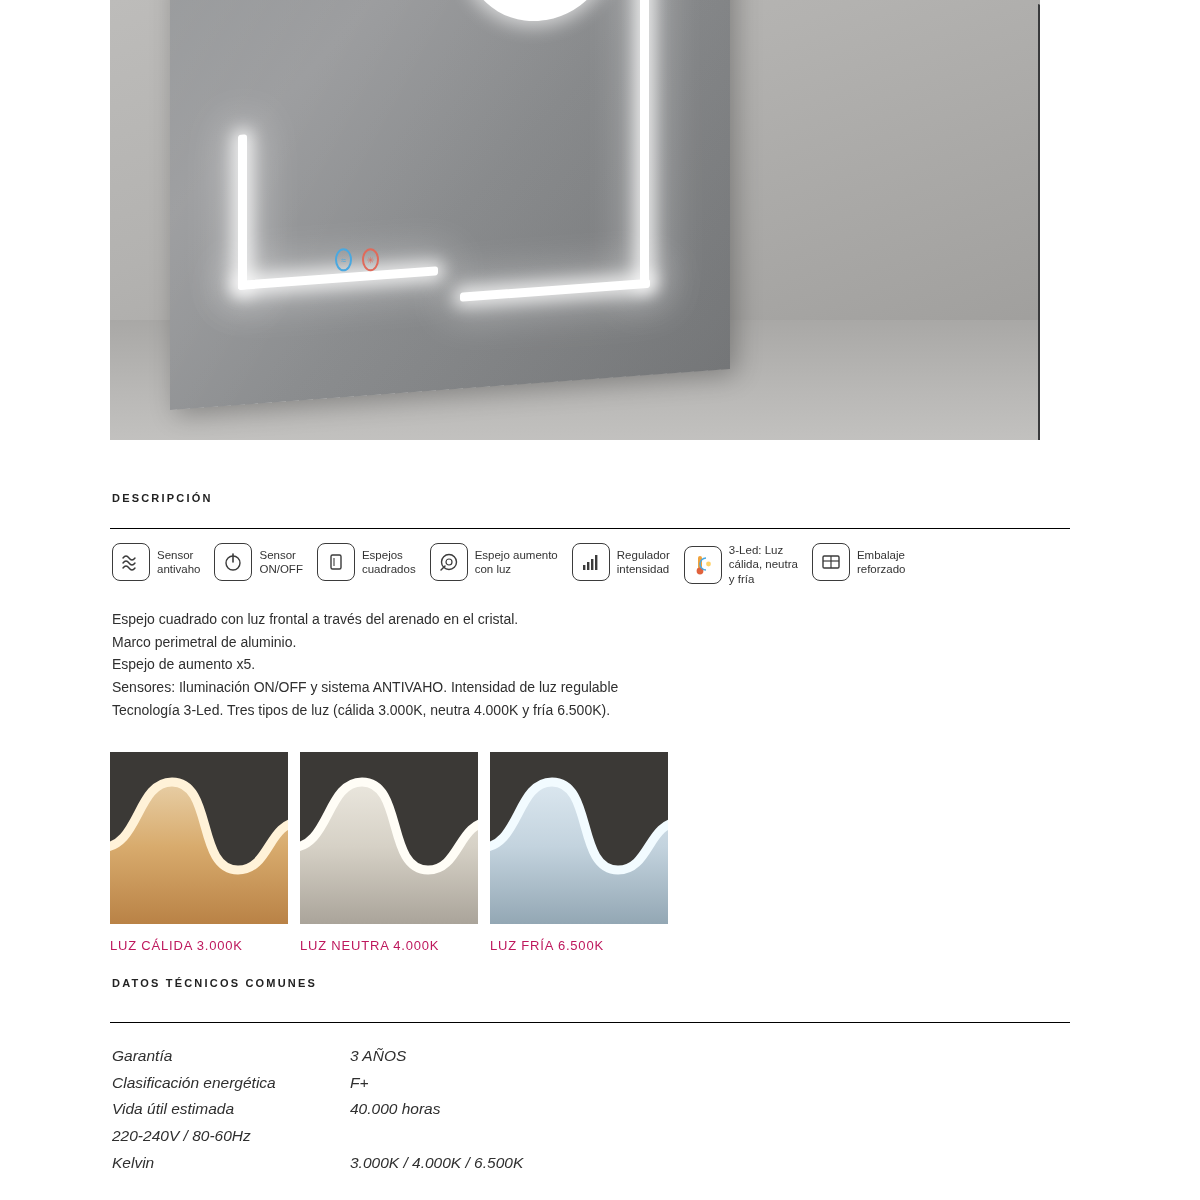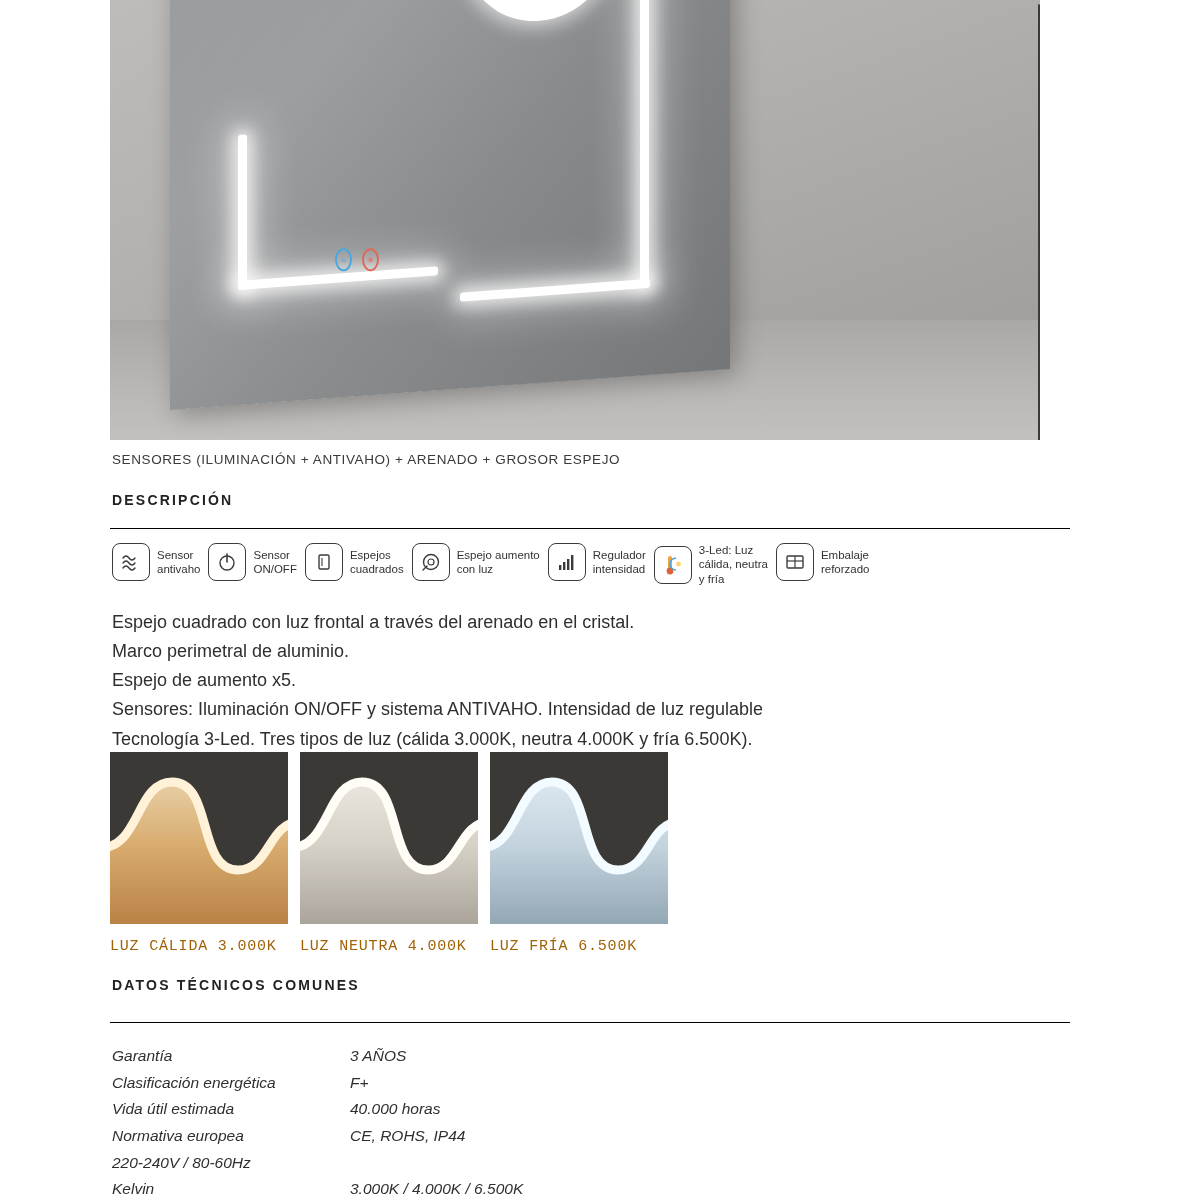--- a/index.html
+++ b/index.html
@@ -118,42 +118,42 @@
     top: 452px;
     font-size: 13.5px;
     letter-spacing: 0.6px;
     color: #3a3a3a;
   }
 
   
   .section-title {
     position: absolute;
     left: 112px;
-    font-size: 14px;
+    font-size: 11px;
     font-weight: bold;
     letter-spacing: 2.2px;
     color: #222;
   }
   .rule {
     position: absolute;
     left: 110px;
     width: 960px;
     height: 1px;
     background: #000;
   }
 
   
   .features {
     position: absolute;
     left: 112px;
     top: 543px;
     width: 960px;
     display: flex;
     align-items: flex-start;
-    gap: 8px;
+    gap: 14px;
   }
   .feature {
     display: flex;
     align-items: center;
     gap: 7px;
     flex: 0 0 auto;
   }
   .feat-icon {
     width: 36px;
     height: 36px;
@@ -171,21 +171,21 @@
     color: #333;
     max-width: 92px;
   }
 
   
   .desc {
     position: absolute;
     left: 112px;
     top: 608px;
     width: 900px;
-    font-size: 18px;
+    font-size: 14px;
     line-height: 1.62;
     color: #2f2f2f;
   }
 
   
   .swatches {
     position: absolute;
     left: 110px;
     top: 752px;
     display: flex;
@@ -197,24 +197,23 @@
     overflow: hidden;
     position: relative;
   }
   .swatch .wave {
     position: absolute;
     inset: 0;
   }
   .swatch-caption {
     position: absolute;
     top: 938px;
-    font-size: 15px;
+    font-size: 13px;
     letter-spacing: 0.8px;
-    color: #a16207;
-    font-family: Liberation Mono, monospace;
+    color: #be185d;
   }
 
   
   .tech-table {
     position: absolute;
     left: 112px;
     top: 1043px;
     width: 900px;
     font-size: 15.5px;
     color: #2f2f2f;
@@ -243,21 +242,20 @@
       <div class="glow glow-v-left"></div>
       <div class="glow glow-h-bot"></div>
       <div class="glow glow-h-bot2"></div>
       <div class="sensor-dots">
         <div class="sensor-dot blue">≈</div>
         <div class="sensor-dot red">✳</div>
       </div>
     </div>
     <div class="mirror-edge"></div>
   </div>
-  <div class="hero-caption">SENSORES (ILUMINACIÓN + ANTIVAHO) + ARENADO + GROSOR ESPEJO</div>
 
   <div class="section-title" style="top:492px;">DESCRIPCIÓN</div>
   <div class="rule" style="top:528px;"></div>
 
   <div class="features">
 
     <div class="feature">
       <div class="feat-icon">
         <svg width="22" height="20" viewBox="0 0 22 20">
           <g stroke="#3b3b3b" stroke-width="1.4" fill="none" stroke-linecap="round">
@@ -411,24 +409,20 @@
     </div>
     <div class="tech-row">
       <div class="tech-key">Clasificación energética</div>
       <div class="tech-val">F+</div>
     </div>
     <div class="tech-row">
       <div class="tech-key">Vida útil estimada</div>
       <div class="tech-val">40.000 horas</div>
     </div>
     <div class="tech-row">
-      <div class="tech-key">Normativa europea</div>
-      <div class="tech-val">CE, ROHS, IP44</div>
-    </div>
-    <div class="tech-row">
       <div class="tech-val">220-240V / 80-60Hz</div>
     </div>
     <div class="tech-row">
       <div class="tech-key">Kelvin</div>
       <div class="tech-val">3.000K / 4.000K / 6.500K</div>
     </div>
   </div>
 
 </div>
 

